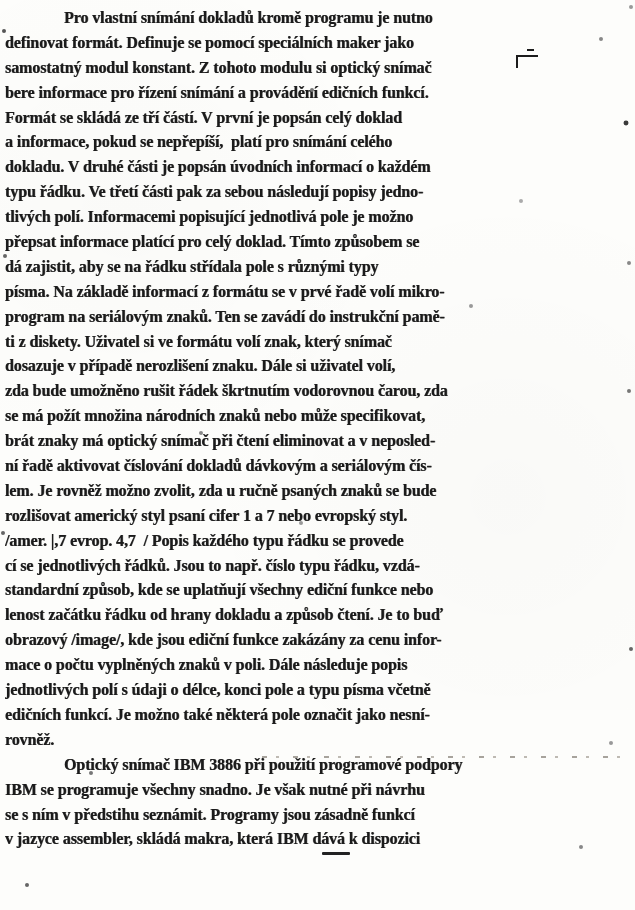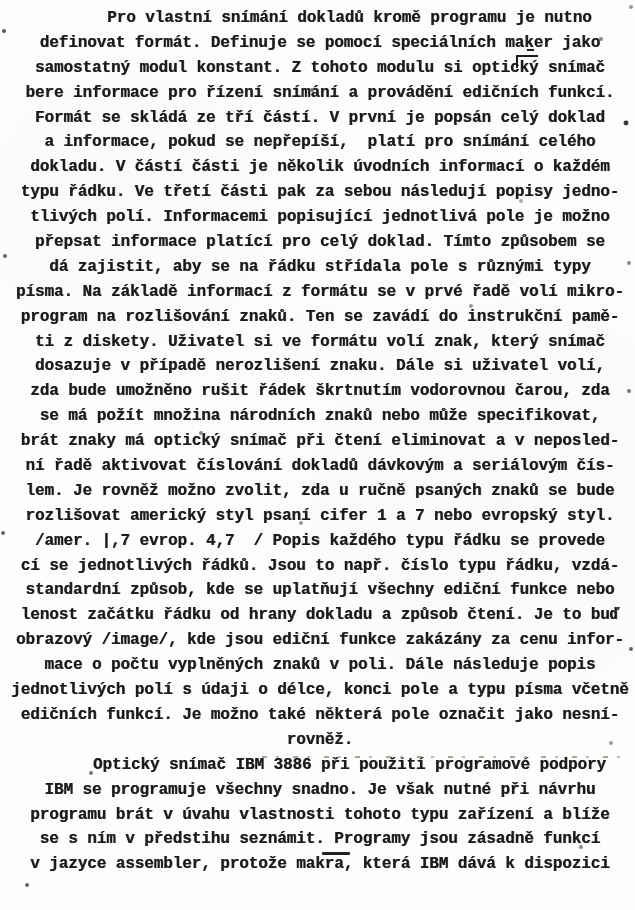--- a/index.html
+++ b/index.html
@@ -11,23 +11,22 @@
     background: #fdfdfb;
   }
   .page {
     position: relative;
     width: 635px;
     height: 710px;
     background:
       radial-gradient(circle at 20% 30%, rgba(0,0,0,0.012), transparent 40%),
       radial-gradient(circle at 80% 70%, rgba(0,0,0,0.015), transparent 45%),
       #fdfdfb;
-    font-family: Liberation Mono, monospace;
+    font-family: Liberation Serif, serif;
     color: #1b1b1b;
-    text-align: center;
   }
   .text {
     position: absolute;
     top: 6px;
     left: 5px;
     width: 630px;
   }
   .line {
     white-space: pre;
     font-size: 16px;
@@ -113,48 +112,47 @@
 <body>
 
 <div class="page">
   <div class="text">
       <div class="line first">Pro vlastní snímání dokladů kromě programu je nutno</div>
       <div class="line">definovat formát. Definuje se pomocí speciálních maker jako</div>
       <div class="line">samostatný modul konstant. Z tohoto modulu si optický snímač</div>
       <div class="line">bere informace pro řízení snímání a provádění edičních funkcí.</div>
       <div class="line">Formát se skládá ze tří částí. V první je popsán celý doklad</div>
       <div class="line">a informace, pokud se nepřepíší,  platí pro snímání celého</div>
-      <div class="line">dokladu. V částí části je několik úvodních informací o každém</div>
+      <div class="line">dokladu. V druhé části je popsán úvodních informací o každém</div>
       <div class="line">typu řádku. Ve třetí části pak za sebou následují popisy jedno-</div>
       <div class="line">tlivých polí. Informacemi popisující jednotlivá pole je možno</div>
       <div class="line">přepsat informace platící pro celý doklad. Tímto způsobem se</div>
       <div class="line">dá zajistit, aby se na řádku střídala pole s různými typy</div>
       <div class="line">písma. Na základě informací z formátu se v prvé řadě volí mikro-</div>
-      <div class="line">program na rozlišování znaků. Ten se zavádí do instrukční pamě-</div>
+      <div class="line">program na seriálovým znaků. Ten se zavádí do instrukční pamě-</div>
       <div class="line">ti z diskety. Uživatel si ve formátu volí znak, který snímač</div>
       <div class="line">dosazuje v případě nerozlišení znaku. Dále si uživatel volí,</div>
       <div class="line">zda bude umožněno rušit řádek škrtnutím vodorovnou čarou, zda</div>
       <div class="line">se má požít množina národních znaků nebo může specifikovat,</div>
       <div class="line">brát znaky má optický snímač při čtení eliminovat a v neposled-</div>
       <div class="line">ní řadě aktivovat číslování dokladů dávkovým a seriálovým čís-</div>
       <div class="line">lem. Je rovněž možno zvolit, zda u ručně psaných znaků se bude</div>
       <div class="line">rozlišovat americký styl psaní cifer 1 a 7 nebo evropský styl.</div>
       <div class="line">/amer. |,7 evrop. 4,7  / Popis každého typu řádku se provede</div>
       <div class="line">cí se jednotlivých řádků. Jsou to např. číslo typu řádku, vzdá-</div>
       <div class="line">standardní způsob, kde se uplatňují všechny ediční funkce nebo</div>
       <div class="line">lenost začátku řádku od hrany dokladu a způsob čtení. Je to buď</div>
       <div class="line">obrazový /image/, kde jsou ediční funkce zakázány za cenu infor-</div>
       <div class="line">mace o počtu vyplněných znaků v poli. Dále následuje popis</div>
       <div class="line">jednotlivých polí s údaji o délce, konci pole a typu písma včetně</div>
       <div class="line">edičních funkcí. Je možno také některá pole označit jako nesní-</div>
       <div class="line">rovněž.</div>
       <div class="line first">Optický snímač IBM 3886 při použití programové podpory</div>
       <div class="line">IBM se programuje všechny snadno. Je však nutné při návrhu</div>
-      <div class="line">programu brát v úvahu vlastnosti tohoto typu zařízení a blíže</div>
       <div class="line">se s ním v předstihu seznámit. Programy jsou zásadně funkcí</div>
-      <div class="line">v jazyce assembler, protože makra, která IBM dává k dispozici</div>
+      <div class="line">v jazyce assembler, skládá makra, která IBM dává k dispozici</div>
     </div>
   <div class="bracket"></div>
   <div class="bracket-tick"></div>
   <div class="erase-trail"></div>
   <div class="overline"></div>
   <div class="specks"></div>
 </div>
 
 </body></html>

